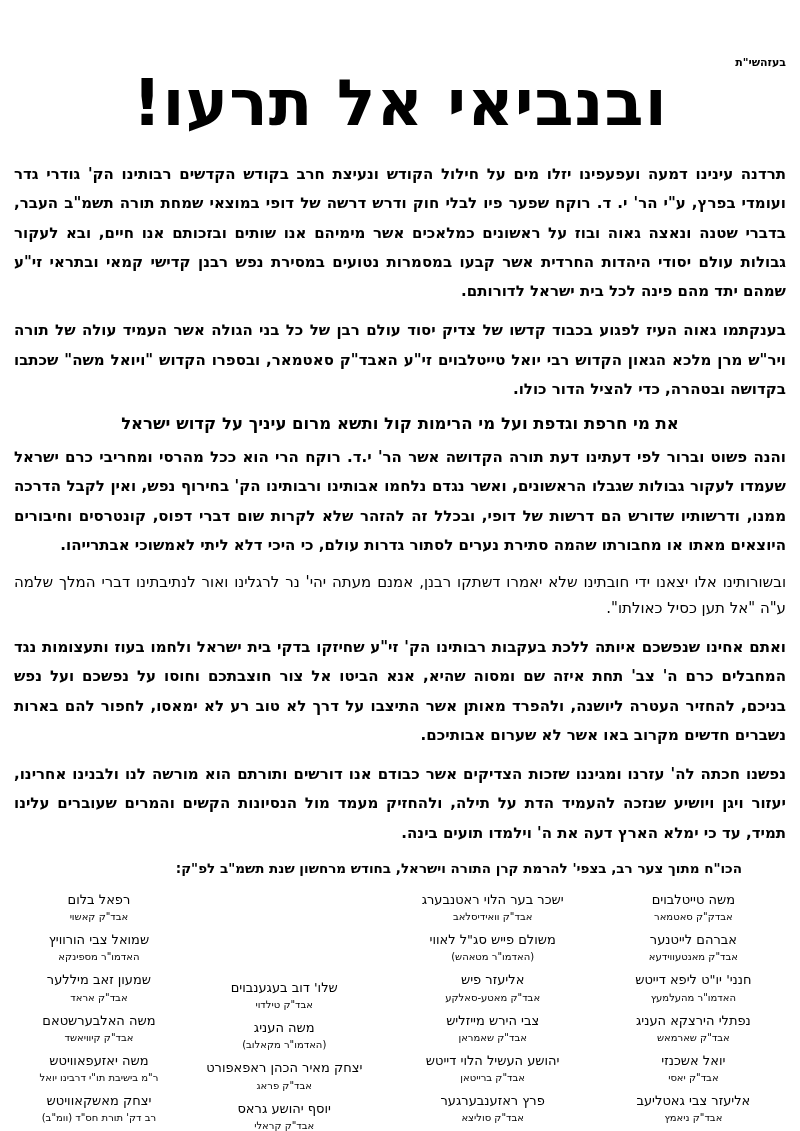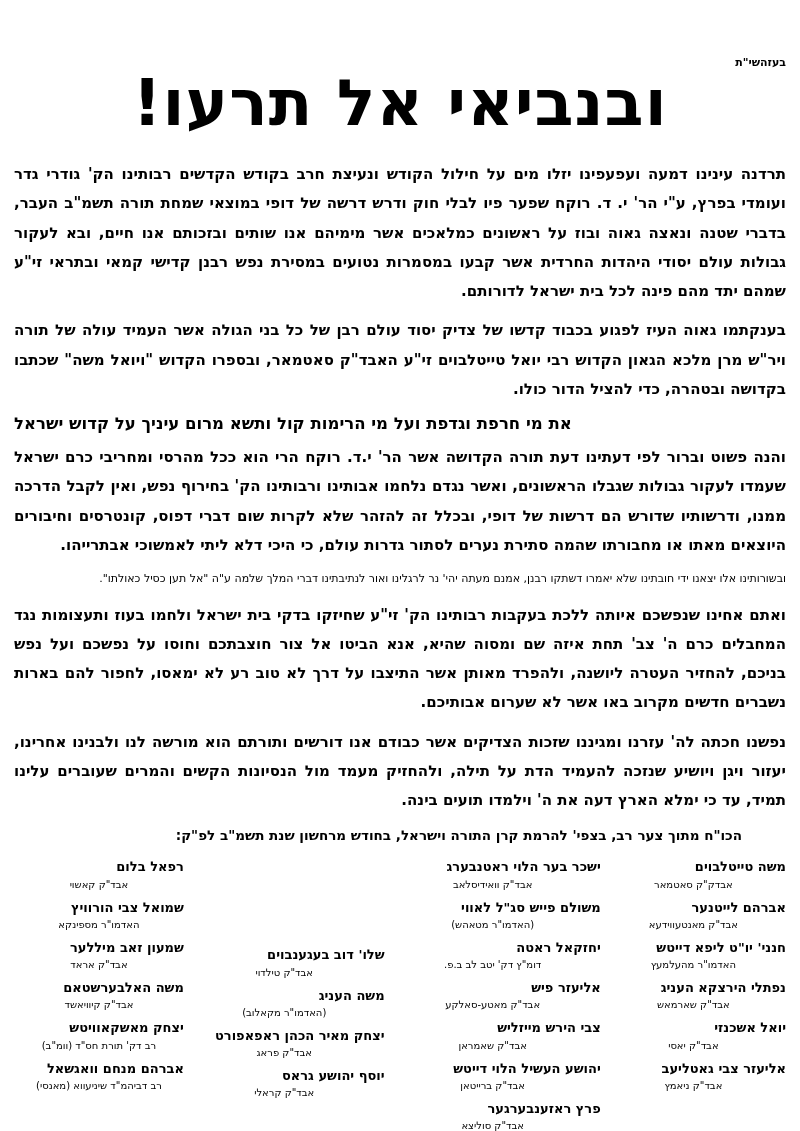--- a/index.html
+++ b/index.html
@@ -27,27 +27,27 @@
     letter-spacing:1px;
   }
   .para {
     font-size:15px;
     font-weight:bold;
     text-align:justify;
     line-height:1.95;
     margin:0 0 10px 0;
   }
   .emphasis {
-    text-align:left;
+    text-align:center;
     font-size:16.5px;
     font-weight:bold;
     margin:8px 0 10px 0;
   }
   .small-line {
-    font-size:11px;
+    font-size:15px;
     font-weight:normal;
     text-align:justify;
     line-height:1.7;
     margin:2px 0 12px 0;
   }
   .signing {
     font-size:13.5px;
     font-weight:bold;
     text-align:right;
     padding-right:44px;
@@ -57,21 +57,21 @@
     display:flex;
     align-items:flex-start;
     width:100%;
   }
   .sig-col { text-align:center; }
   .sig-col-1 { width:24%; }
   .sig-col-2 { width:28%; }
   .sig-col-3 { width:26%; padding-top:88px; box-sizing:border-box; }
   .sig-col-4 { width:22%; }
   .sig-entry { margin-bottom:9px; }
-  .sig-name { font-size:13px; font-weight:bold; line-height:1.25;text-align:right; }
+  .sig-name { font-size:13px; font-weight:normal; line-height:1.25; }
   .sig-sub  { font-size:10px; font-weight:normal; line-height:1.3; margin-top:2px; }
 </style>
 </head>
 <body>
 
 <div class="page">
 
   <div class="corner">בעזהשי"ת</div>
 
   <div class="headline">ובנביאי אל תרעו!</div>
@@ -123,24 +123,20 @@
     <div class="sig-col sig-col-2">
         <div class="sig-entry">
           <div class="sig-name">ישכר בער הלוי ראטנבערג</div>
           <div class="sig-sub">אבד"ק וואידיסלאב</div>
         </div>
         <div class="sig-entry">
           <div class="sig-name">משולם פייש סג"ל לאווי</div>
           <div class="sig-sub">(האדמו"ר מטאהש)</div>
         </div>
         <div class="sig-entry">
-          <div class="sig-name">יחזקאל ראטה</div>
-          <div class="sig-sub">דומ"ץ דק' יטב לב ב.פ.</div>
-        </div>
-        <div class="sig-entry">
           <div class="sig-name">אליעזר פיש</div>
           <div class="sig-sub">אבד"ק מאטע-סאלקע</div>
         </div>
         <div class="sig-entry">
           <div class="sig-name">צבי הירש מייזליש</div>
           <div class="sig-sub">אבד"ק שאמראן</div>
         </div>
         <div class="sig-entry">
           <div class="sig-name">יהושע העשיל הלוי דייטש</div>
           <div class="sig-sub">אבד"ק ברייטאן</div>
@@ -179,20 +175,24 @@
         </div>
         <div class="sig-entry">
           <div class="sig-name">שמעון זאב מיללער</div>
           <div class="sig-sub">אבד"ק אראד</div>
         </div>
         <div class="sig-entry">
           <div class="sig-name">משה האלבערשטאם</div>
           <div class="sig-sub">אבד"ק קיוויאשד</div>
         </div>
         <div class="sig-entry">
+          <div class="sig-name">משה יאזעפאוויטש</div>
+          <div class="sig-sub">ר"מ בישיבת תו"י דרבינו יואל</div>
+        </div>
+        <div class="sig-entry">
           <div class="sig-name">יצחק מאשקאוויטש</div>
           <div class="sig-sub">רב דק' תורת חס"ד (וומ"ב)</div>
         </div>
         <div class="sig-entry">
           <div class="sig-name">אברהם מנחם וואגשאל</div>
           <div class="sig-sub">רב דביהמ"ד שיניעווא (מאנסי)</div>
         </div>
       </div>
   </div>
 

